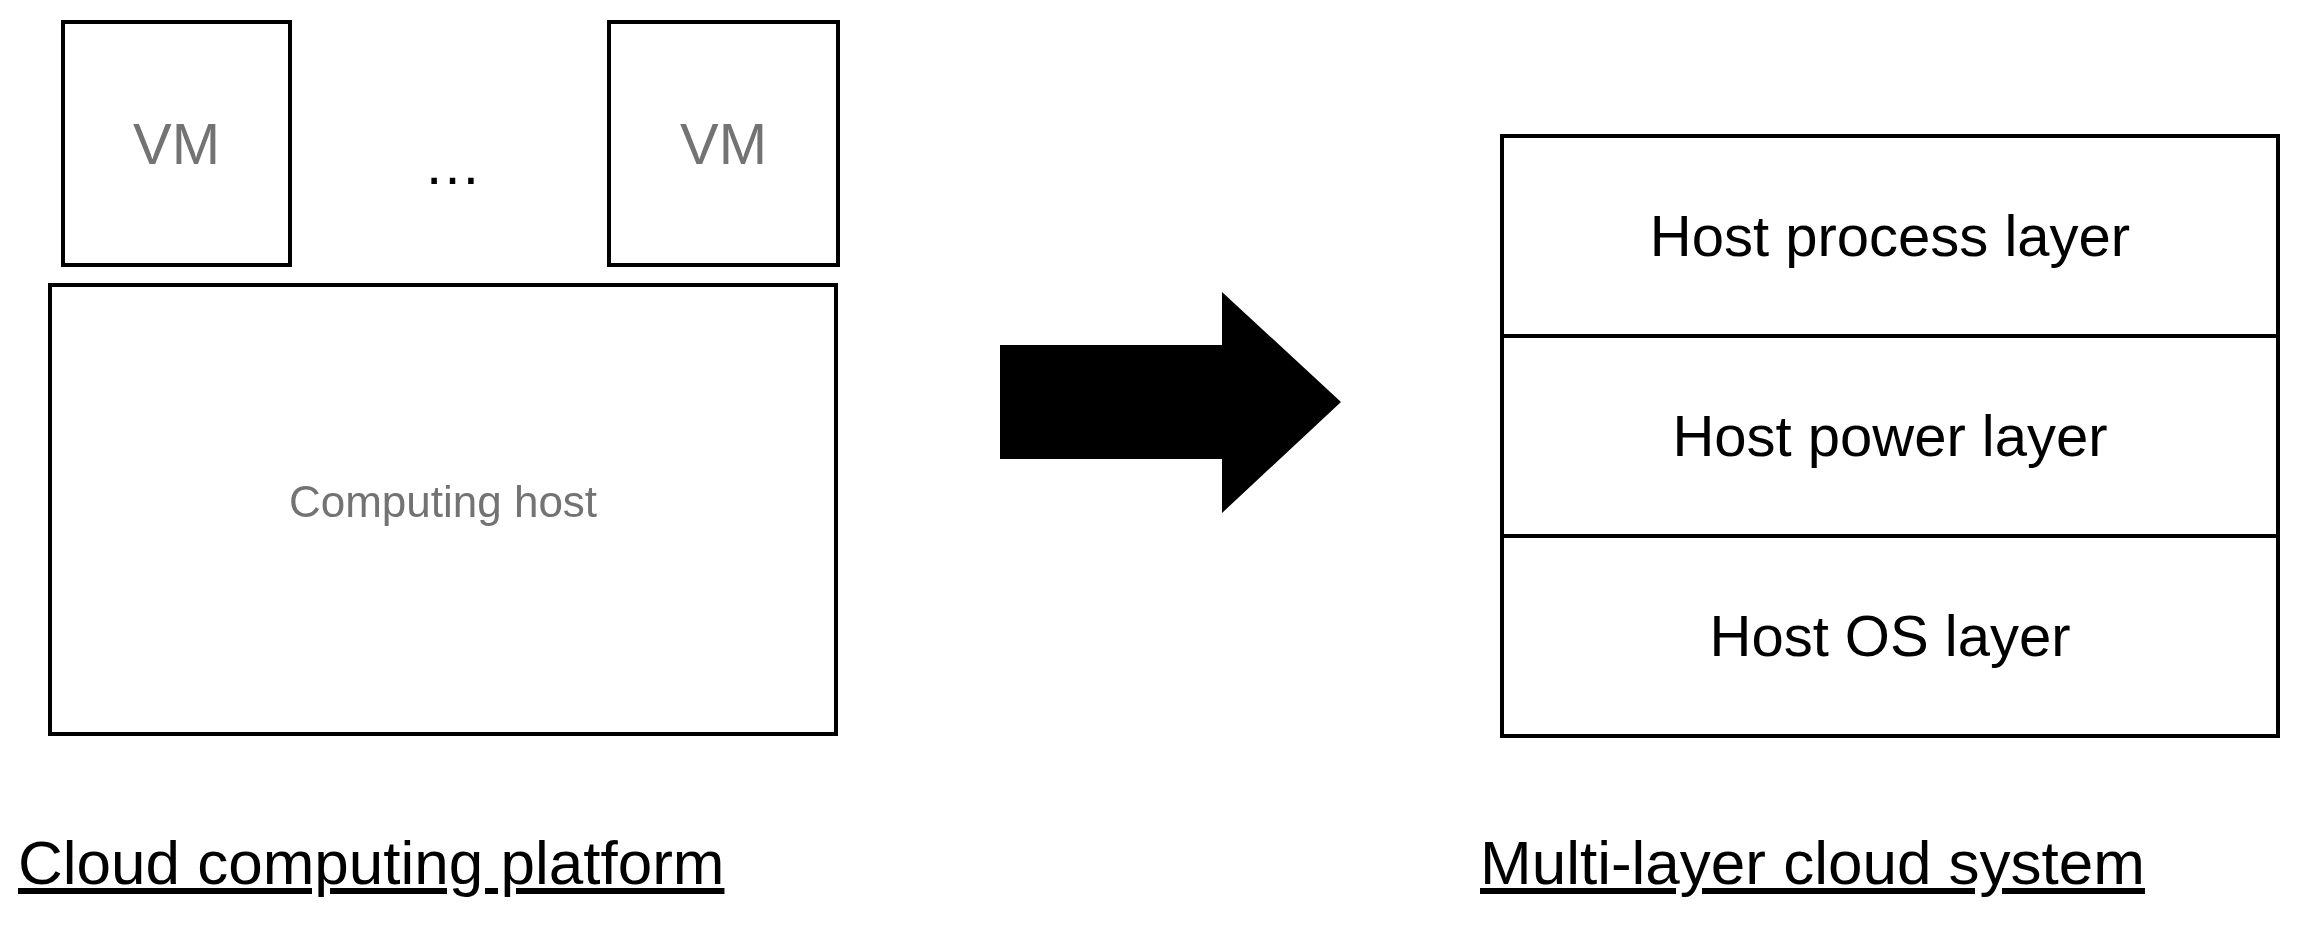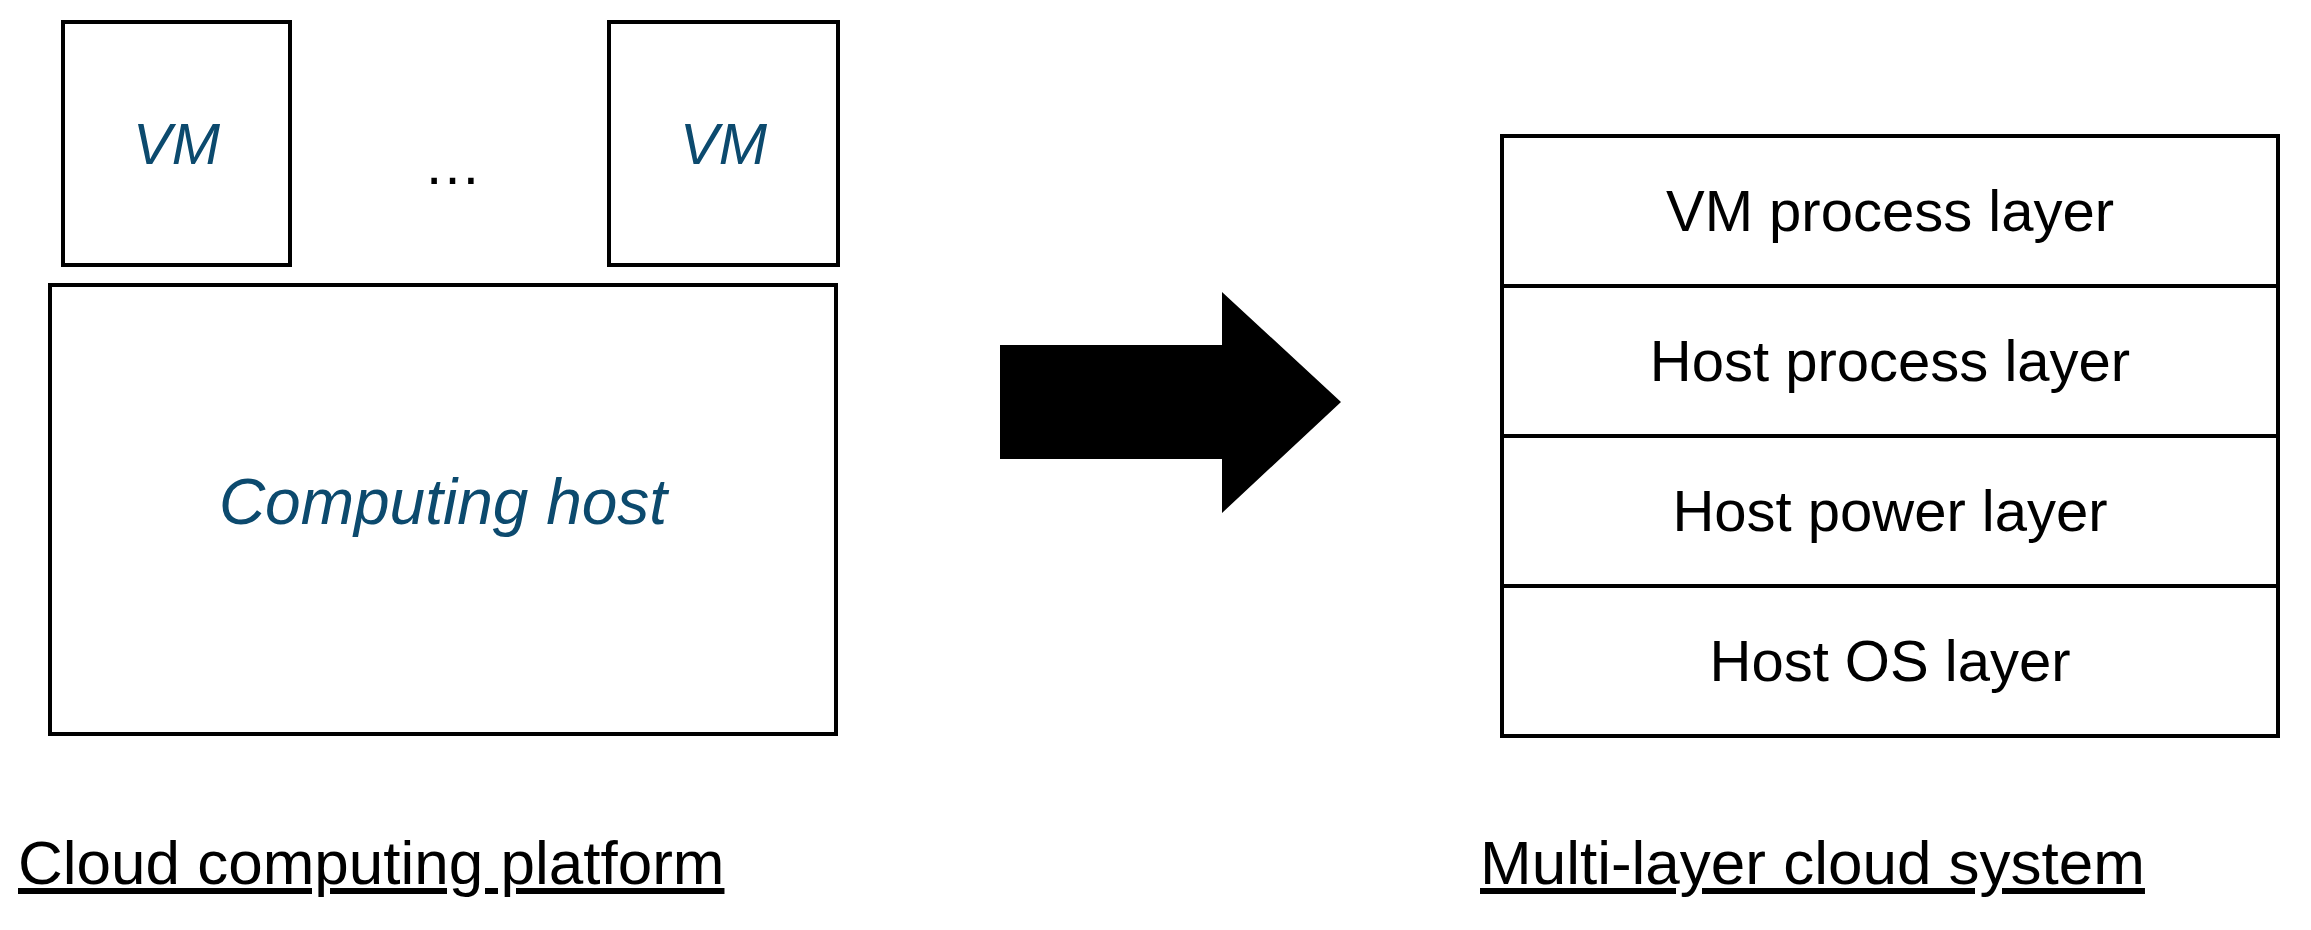--- a/index.html
+++ b/index.html
@@ -26,24 +26,23 @@
     box-sizing: border-box;
     border: 4px solid #000000;
     background: #ffffff;
     display: flex;
     align-items: center;
     justify-content: center;
   }
   .box-label {
     font-size: 58px;
     line-height: 1;
-    color: #0c4a6e;
+    color: #737373;
     white-space: nowrap;
     letter-spacing: 0px;
-    font-style: italic;
   }
 
   
   #vm-box-1 {
     left: 61px;
     top: 20px;
     width: 231px;
     height: 247px;
   }
   #vm-box-2 {
@@ -69,21 +68,21 @@
   
   #computing-host-box {
     left: 48px;
     top: 283px;
     width: 790px;
     height: 453px;
     align-items: center;
     justify-content: center;
   }
   #computing-host-box .box-label {
-    font-size: 64px;
+    font-size: 44px;
     transform: translateY(-8px);
   }
 
   
   #transform-arrow {
     position: absolute;
     left: 998px;
     top: 288px;
     width: 345px;
     height: 230px;
@@ -161,23 +160,20 @@
   </div>
 
   <div class="caption" id="caption-left">Cloud computing platform</div>
 
   <svg id="transform-arrow" viewBox="0 0 345 230" preserveAspectRatio="none">
     <polygon points="2,57 224,57 224,4 343,114 224,225 224,171 2,171" fill="#000000" stroke="none"></polygon>
   </svg>
 
   <div id="layer-stack">
     <div class="stack-row">
-      <span class="stack-row-label">VM process layer</span>
-    </div>
-    <div class="stack-row">
       <span class="stack-row-label">Host process layer</span>
     </div>
     <div class="stack-row">
       <span class="stack-row-label">Host power layer</span>
     </div>
     <div class="stack-row">
       <span class="stack-row-label">Host OS layer</span>
     </div>
   </div>
 

